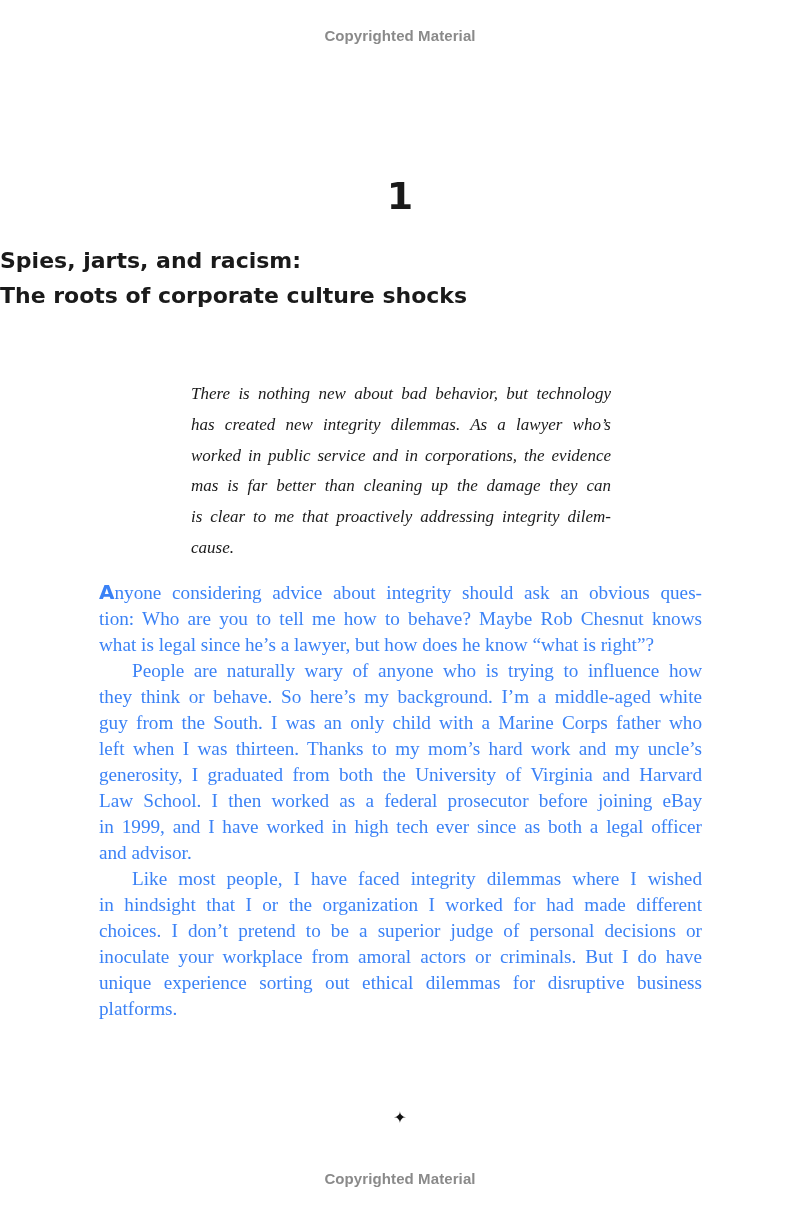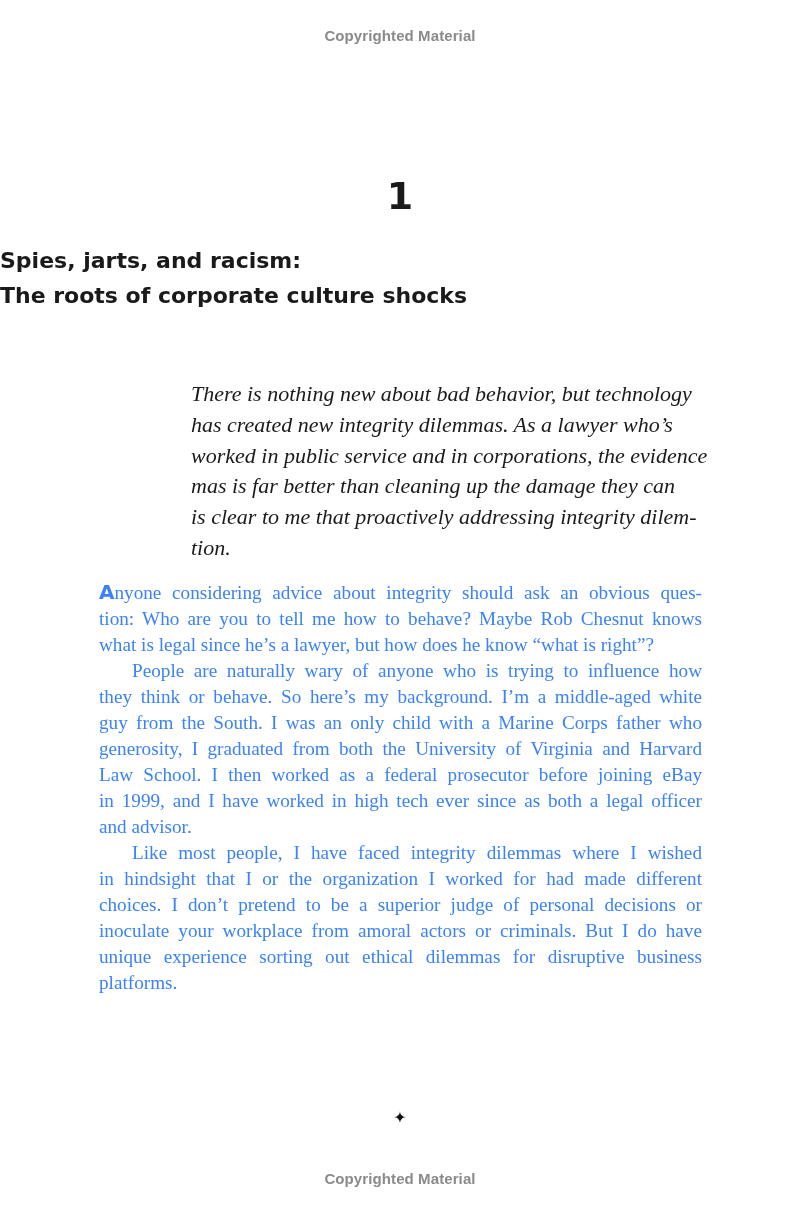--- a/index.html
+++ b/index.html
@@ -54,21 +54,21 @@
     }
     .chapter-title span { display: block; }
 
     .epigraph {
       position: absolute;
       top: 379px;
       left: 191px;
       width: 420px;
       font-family: "Liberation Serif", serif;
       font-style: italic;
-      font-size: 22px;
+      font-size: 17px;
       line-height: 30.8px;
       text-align: justify;
       color: #1a1a1a;
     }
     .epigraph-line {
       display: block;
       text-align-last: justify;
       white-space: nowrap;
     }
     .epigraph-line.last { text-align-last: left; }
@@ -119,33 +119,34 @@
   <span>Spies, jarts, and racism:</span>
   <span>The roots of corporate culture shocks</span>
 </div>
 
 <div class="epigraph">
   <span class="epigraph-line">There is nothing new about bad behavior, but technology</span>
   <span class="epigraph-line">has created new integrity dilemmas. As a lawyer who’s</span>
   <span class="epigraph-line">worked in public service and in corporations, the evidence</span>
   <span class="epigraph-line">mas is far better than cleaning up the damage they can</span>
   <span class="epigraph-line">is clear to me that proactively addressing integrity dilem-</span>
-  <span class="epigraph-line last">tion.</span>
+  <span class="epigraph-line last">cause.</span>
 </div>
 
 <div class="body-text">
   <div class="paragraph">
     <span class="line"><span class="dropcap">A</span><span>nyone considering advice about integrity should ask an obvious ques-</span></span>
     <span class="line">tion: Who are you to tell me how to behave? Maybe Rob Chesnut knows</span>
     <span class="line last">what is legal since he’s a lawyer, but how does he know “what is right”?</span>
   </div>
   <div class="paragraph">
     <span class="line indent">People are naturally wary of anyone who is trying to influence how</span>
     <span class="line">they think or behave. So here’s my background. I’m a middle-aged white</span>
     <span class="line">guy from the South. I was an only child with a Marine Corps father who</span>
+    <span class="line">left when I was thirteen. Thanks to my mom’s hard work and my uncle’s</span>
     <span class="line">generosity, I graduated from both the University of Virginia and Harvard</span>
     <span class="line">Law School. I then worked as a federal prosecutor before joining eBay</span>
     <span class="line">in 1999, and I have worked in high tech ever since as both a legal officer</span>
     <span class="line last">and advisor.</span>
   </div>
   <div class="paragraph">
     <span class="line indent">Like most people, I have faced integrity dilemmas where I wished</span>
     <span class="line">in hindsight that I or the organization I worked for had made different</span>
     <span class="line">choices. I don’t pretend to be a superior judge of personal decisions or</span>
     <span class="line">inoculate your workplace from amoral actors or criminals. But I do have</span>

